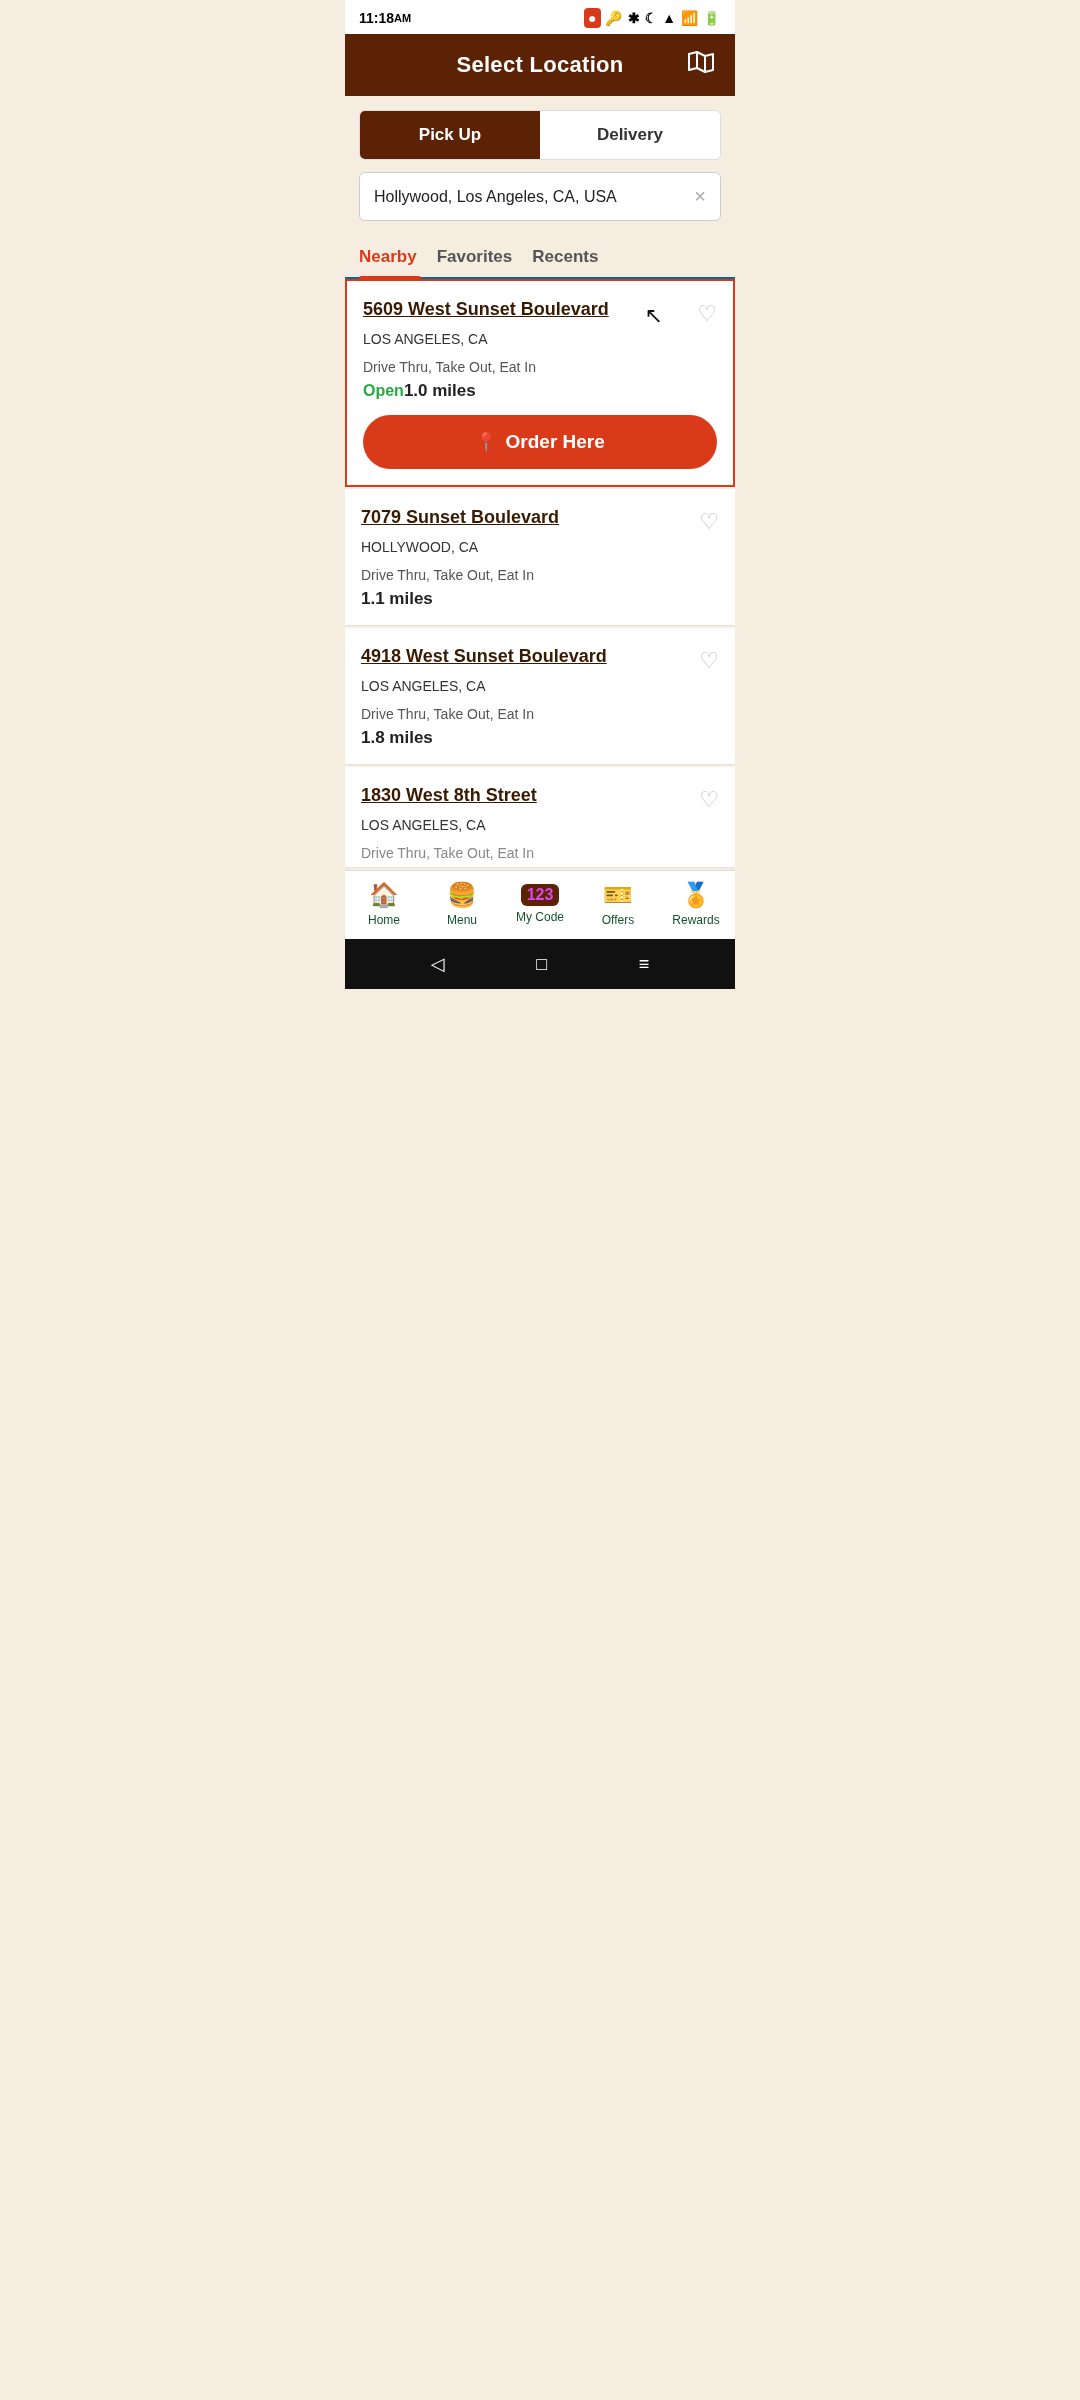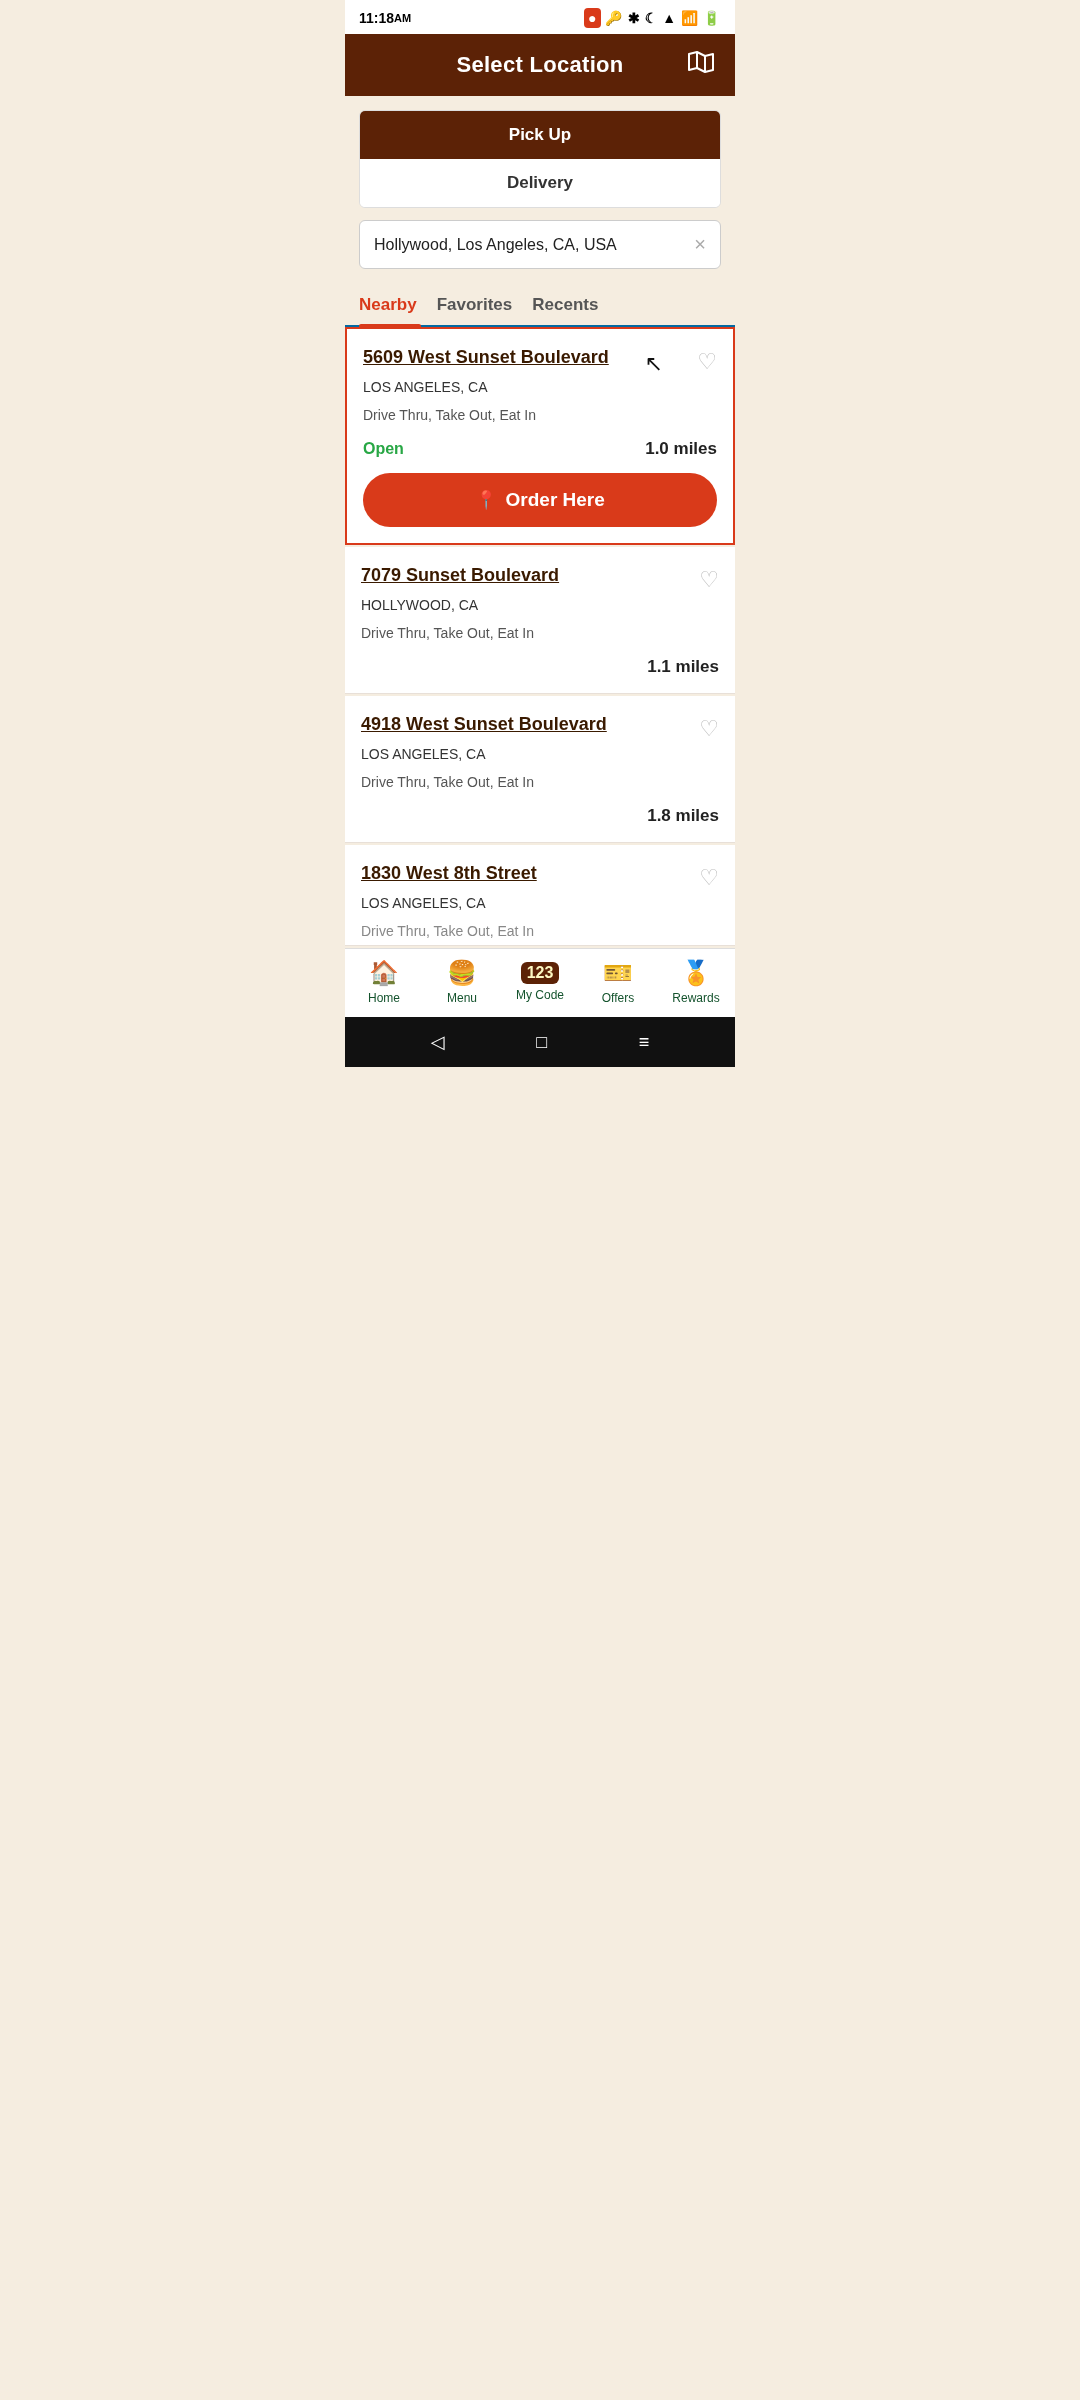--- a/index.html
+++ b/index.html
@@ -54,21 +54,20 @@
     }
 
     
     .tab-toggle {
       display: flex;
       background: #fff;
       border-radius: 6px;
       margin: 14px 14px 12px;
       overflow: hidden;
       border: 1px solid #ddd;
-      flex-direction: column;
     }
     .tab-toggle-btn {
       flex: 1;
       padding: 14px 0;
       font-size: 17px;
       font-weight: 600;
       text-align: center;
       cursor: pointer;
       border: none;
       outline: none;
@@ -175,23 +174,23 @@
       font-weight: 500;
       text-transform: uppercase;
     }
     .location-services {
       font-size: 14px;
       color: #555;
       margin-top: 12px;
     }
     .location-footer {
       display: flex;
-      justify-content: space-between;
-      align-items: center;
-      margin-top: 16px;
+      justify-content: flex-start;
+      align-items: center;
+      margin-top: 6px;
     }
     .location-status-open {
       color: #28a745;
       font-size: 16px;
       font-weight: 700;
     }
     .location-distance {
       font-size: 17px;
       font-weight: 700;
       color: #222;
@@ -381,21 +380,21 @@
 <div class="bottom-nav">
   <div class="nav-item">
     <span class="nav-icon">🏠</span>
     <span class="nav-label">Home</span>
   </div>
   <div class="nav-item">
     <span class="nav-icon">🍔</span>
     <span class="nav-label">Menu</span>
   </div>
   <div class="nav-item">
-    <span class="nav-icon" style="background:#5c2206;color:#fef9c3;border-radius:6px;padding:2px 6px;font-size:16px;font-weight:700">123</span>
+    <span class="nav-icon" style="background:#5c2206;color:#d946ef;border-radius:6px;padding:2px 6px;font-size:16px;font-weight:700">123</span>
     <span class="nav-label">My Code</span>
   </div>
   <div class="nav-item">
     <span class="nav-icon">🎫</span>
     <span class="nav-label">Offers</span>
   </div>
   <div class="nav-item">
     <span class="nav-icon">🏅</span>
     <span class="nav-label">Rewards</span>
   </div>

